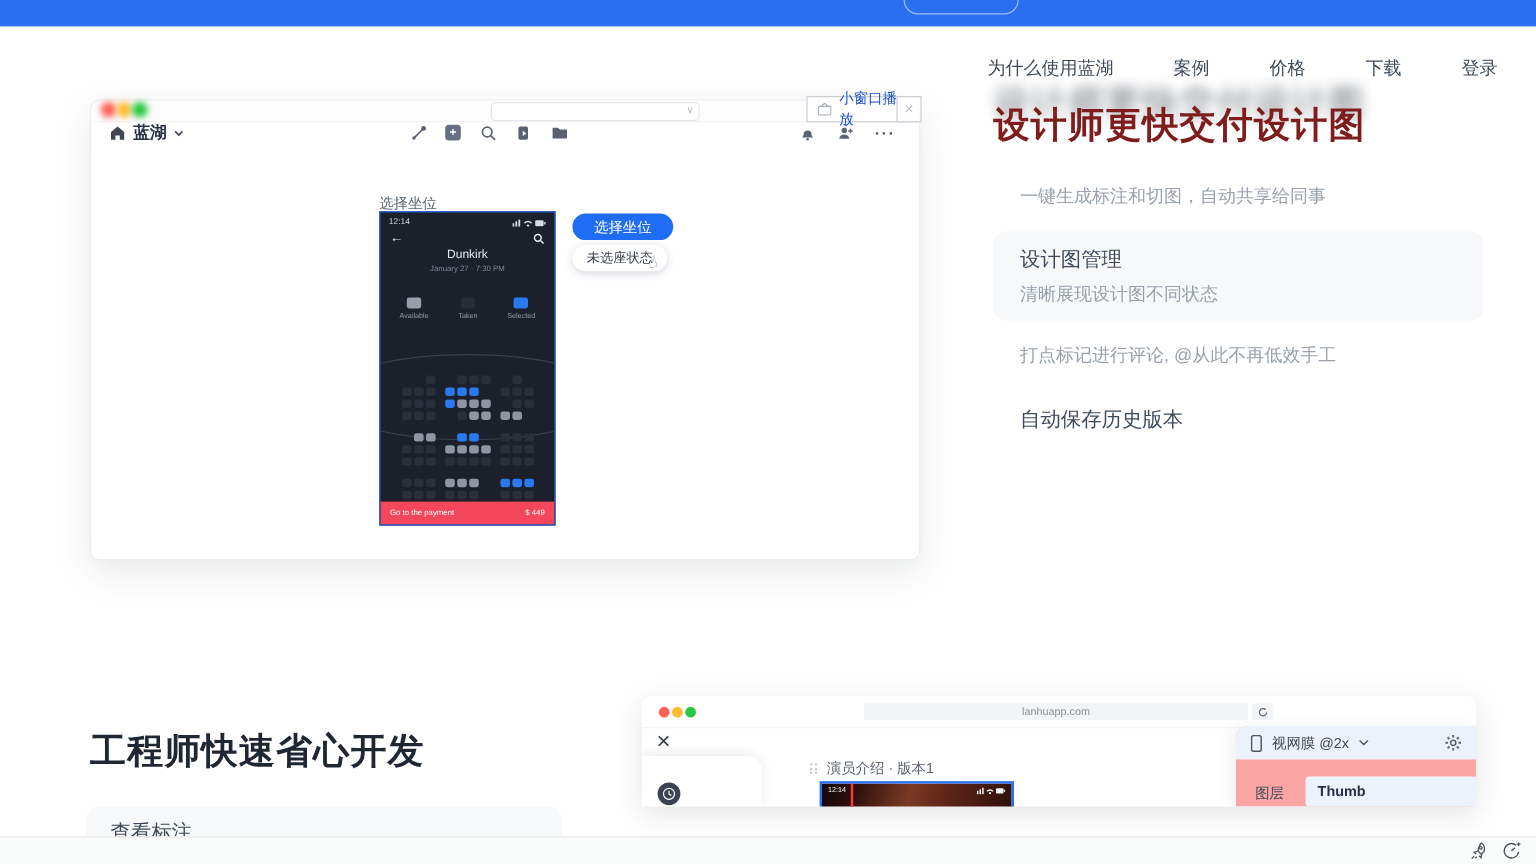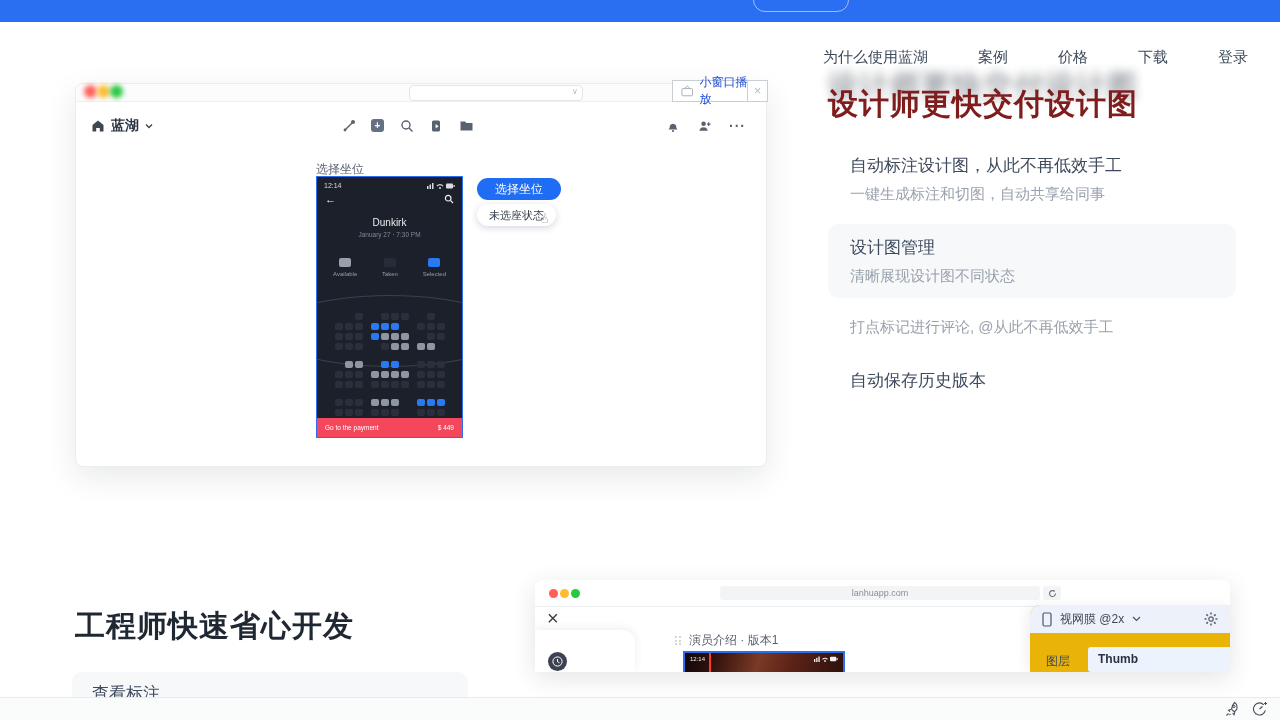--- a/index.html
+++ b/index.html
@@ -31,35 +31,35 @@
   .win1 .chrome{position:absolute;left:0;top:0;right:0;height:17px;border-bottom:1px solid #F0F0F2;background:#FCFCFD;border-radius:8px 8px 0 0;}
   .tl{position:absolute;width:13px;height:13px;border-radius:50%;filter:blur(2.5px);top:1px;}
   .tl.r{left:8px;background:#FF5F57;}
   .tl.y{left:21px;background:#FEBC2E;}
   .tl.g{left:34px;background:#28C840;}
   .urlbar{position:absolute;left:333px;top:1px;width:172px;height:14px;background:#fff;border:1px solid #E5E6EA;border-radius:4px;}
   .url-chev{position:absolute;left:496px;top:4px;width:7px;height:7px;color:#B8BCC3;font-size:8px;line-height:7px;}
   .pip{position:absolute;left:580px;top:-4px;height:20px;display:flex;align-items:center;gap:6px;padding:0 8px;border:1px solid #C9CDD4;background:rgba(255,255,255,.92);color:#1d4ed8;font-size:12px;cursor:pointer;margin-left:16px;}
   .pip-x{position:absolute;left:671px;top:-4px;width:19px;height:20px;border:1px solid #C9CDD4;background:rgba(255,255,255,.92);color:#B6BBC2;font-size:13px;line-height:20px;text-align:center;cursor:pointer;}
 
-  .toolbar{position:absolute;left:0;top:29px;right:0;height:28px;}
+  .toolbar{position:absolute;left:0;top:14px;right:0;height:28px;}
   .brand{position:absolute;left:15px;top:4px;display:flex;align-items:center;gap:6px;font-size:14px;font-weight:600;color:#2A3442;}
   .center-icons{position:absolute;left:265px;top:5px;display:flex;align-items:center;gap:15px;}
   .right-icons{position:absolute;right:20px;top:5px;display:flex;align-items:center;gap:17px;}
   .ticon{width:15px;height:15px;display:inline-flex;align-items:center;justify-content:center;cursor:pointer;}
   .plus-sq{width:13px;height:13px;background:#667083;border-radius:3px;color:#fff;font-size:10px;line-height:13px;text-align:center;font-weight:700;cursor:pointer;}
   .more-dots{font-size:14px;font-weight:700;color:#5A6270;letter-spacing:1px;cursor:pointer;}
 
   .canvas-label{position:absolute;left:240px;top:77px;font-size:12px;color:#5A6370;}
 
   
   .phone{position:absolute;left:240px;top:92px;width:147px;height:262px;background:#1C202A;border:1.5px solid #2A6EF2;box-sizing:border-box;overflow:hidden;}
   .p-status{display:flex;justify-content:space-between;align-items:center;padding:4px 7px 0 7px;color:#D7DBE2;font-size:7px;}
   .p-nav{display:flex;justify-content:space-between;align-items:center;padding:4px 8px 0 8px;color:#EEF0F4;font-size:11px;}
-  .p-title{text-align:center;color:#E9EBEF;font-size:10px;margin-top:12px;}
+  .p-title{text-align:center;color:#E9EBEF;font-size:10px;margin-top:2px;}
   .p-sub{text-align:center;color:#7E8698;font-size:6.5px;margin-top:3px;}
   .p-legend{display:flex;justify-content:space-between;padding:0 16px;margin-top:20px;}
   .p-leg-item{display:flex;flex-direction:column;align-items:center;gap:4px;}
   .p-leg-sq{width:12px;height:9px;border-radius:2px;}
   .p-leg-sq.avail{background:#979EAC;}
   .p-leg-sq.taken{background:#272C38;}
   .p-leg-sq.sel{background:#2979F2;}
   .p-leg-label{font-size:6px;color:#959CA9;}
   .p-curve{position:absolute;left:50%;top:118px;transform:translateX(-50%);width:240px;height:70px;border:1px solid #39404F;border-radius:50%;}
   .seat-grid{position:absolute;left:0;top:136px;right:0;}
@@ -90,21 +90,21 @@
   .refresh2{position:absolute;left:508px;top:6px;width:18px;height:14px;background:#F3F4F5;border-radius:3px;display:flex;align-items:center;justify-content:center;cursor:pointer;}
   .close2{position:absolute;left:12px;top:28px;font-size:20px;color:#3A3F46;line-height:20px;cursor:pointer;}
   .lpanel{position:absolute;left:0;top:50px;width:100px;height:42px;background:#fff;border-radius:0 12px 0 0;box-shadow:0 -2px 10px rgba(0,0,0,.07);}
   .clockc{position:absolute;left:13px;top:22px;width:19px;height:19px;border-radius:50%;background:#3B4252;display:flex;align-items:center;justify-content:center;}
   .dtitle{position:absolute;left:140px;top:52px;display:flex;align-items:center;gap:8px;font-size:12px;color:#5A6270;text-align:center;}
   .dots{display:inline-block;width:6px;}
   .dots span{display:block;width:2px;height:2px;background:#C5CAD0;border-radius:50%;margin:1.5px 0;box-shadow:4px 0 0 #C5CAD0;}
   .thumb{position:absolute;left:148px;top:71px;width:162px;height:40px;border:2px solid #2A6EF2;box-sizing:border-box;background:linear-gradient(105deg,#120808 0%,#30100d 18%,#7A3A24 45%,#5C2317 65%,#2A0F0B 100%);}
   .thumb .redline{position:absolute;left:24px;top:0;bottom:0;width:2px;background:#FF3B30;}
   .thumb .t-status{display:flex;justify-content:space-between;align-items:center;padding:2px 5px;color:#F2F3F5;font-size:6px;}
-  .rpanel{position:absolute;left:495px;top:25px;width:200px;height:67px;background:#eab308;border-radius:10px 0 0 0;box-shadow:-4px 0 12px rgba(0,0,0,.06);}
+  .rpanel{position:absolute;left:495px;top:25px;width:200px;height:67px;background:#fca5a5;border-radius:10px 0 0 0;box-shadow:-4px 0 12px rgba(0,0,0,.06);}
   .rpanel .head{height:28px;background:#EDF2FA;border-radius:10px 0 0 0;display:flex;align-items:center;gap:8px;padding:0 12px;font-size:12px;color:#3E4958;}
   .rpanel .head .sp{flex:1;}
   .layer-row{position:absolute;left:0;top:40px;right:0;}
   .layer-label{position:absolute;left:16px;top:8px;font-size:12px;color:#3E4958;}
   .layer-field{position:absolute;left:58px;top:2px;width:160px;height:25px;background:#EDF3FD;border-radius:3px;line-height:25px;padding-left:10px;font-size:12px;font-weight:600;color:#273142;box-sizing:border-box;cursor:text;}
 
   
   .strip{left:0;top:697px;width:1280px;height:23px;background:#FAFBFB;border-top:1px solid #E9EAEC;}
   .fab{position:absolute;top:3px;width:16px;height:16px;cursor:pointer;}
   .fab.rocket{right:40px;}
@@ -125,21 +125,20 @@
     <a>价格</a>
     <a>下载</a>
     <a>登录</a>
   </div>
 
   <div class="abs hero-ghost">设计师更快交付设计图</div>
   <h1 class="abs hero-title" style="margin:0;">设计师更快交付设计图</h1>
 
   <div class="abs features">
     <div class="feature">
-      <h3>自动标注设计图，从此不再低效手工</h3>
       <p>一键生成标注和切图，自动共享给同事</p>
     </div>
     <div class="feature hl">
       <h3>设计图管理</h3>
       <p>清晰展现设计图不同状态</p>
     </div>
     <div class="feature">
       <p>打点标记进行评论, @从此不再低效手工</p>
     </div>
     <div class="feature">

